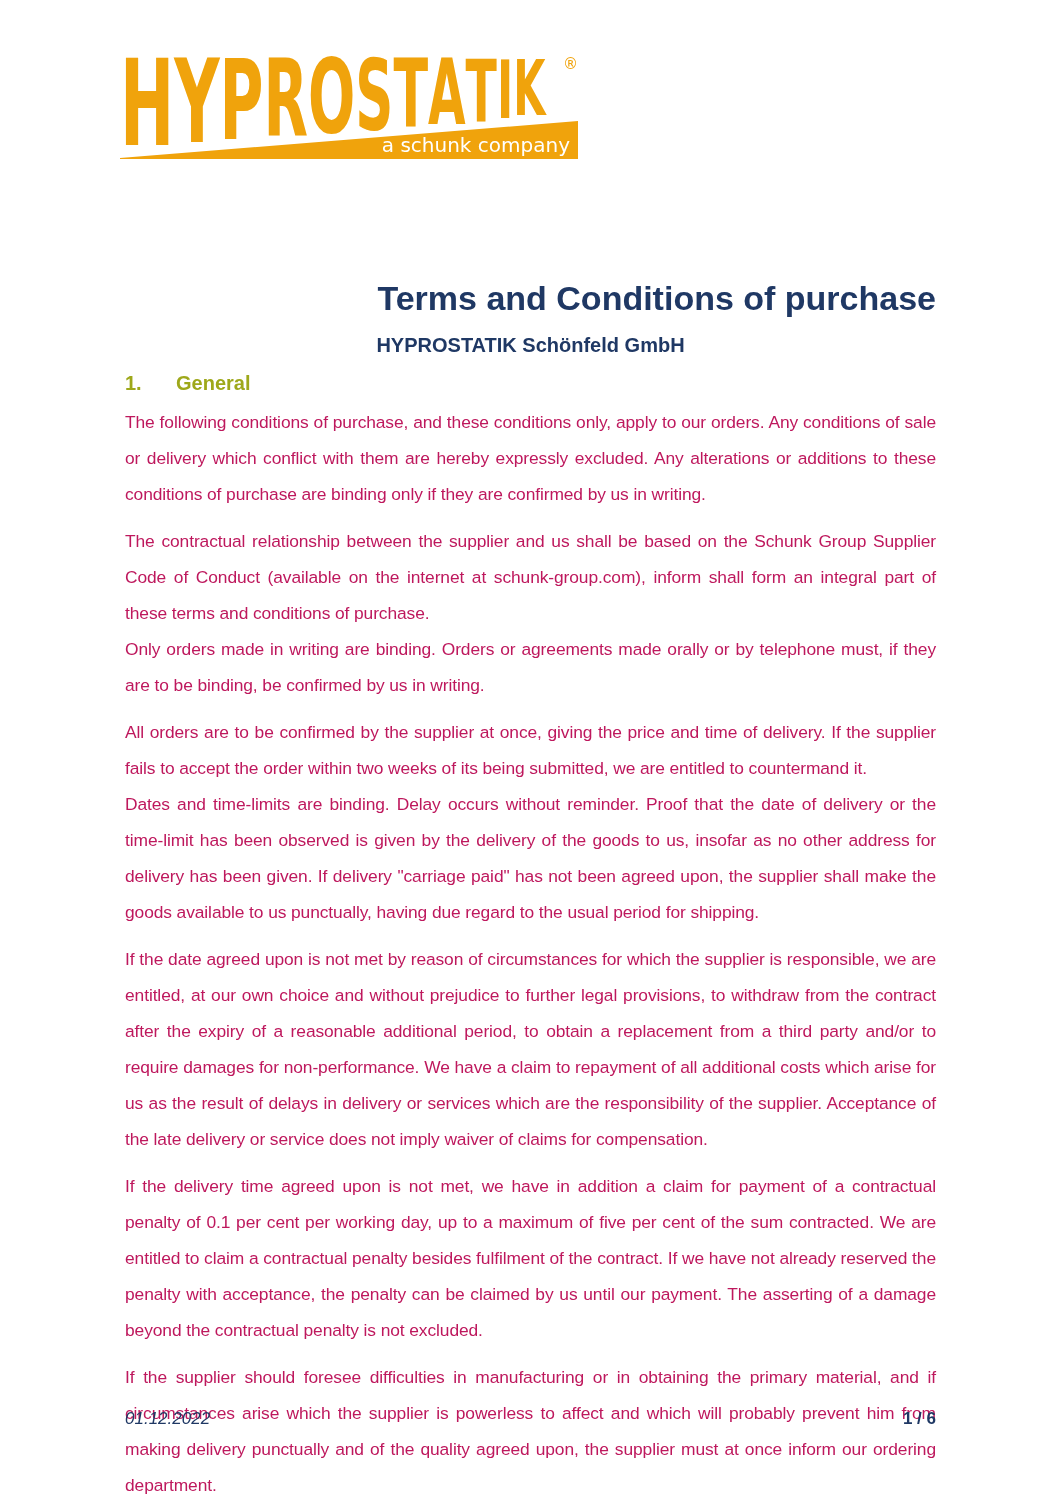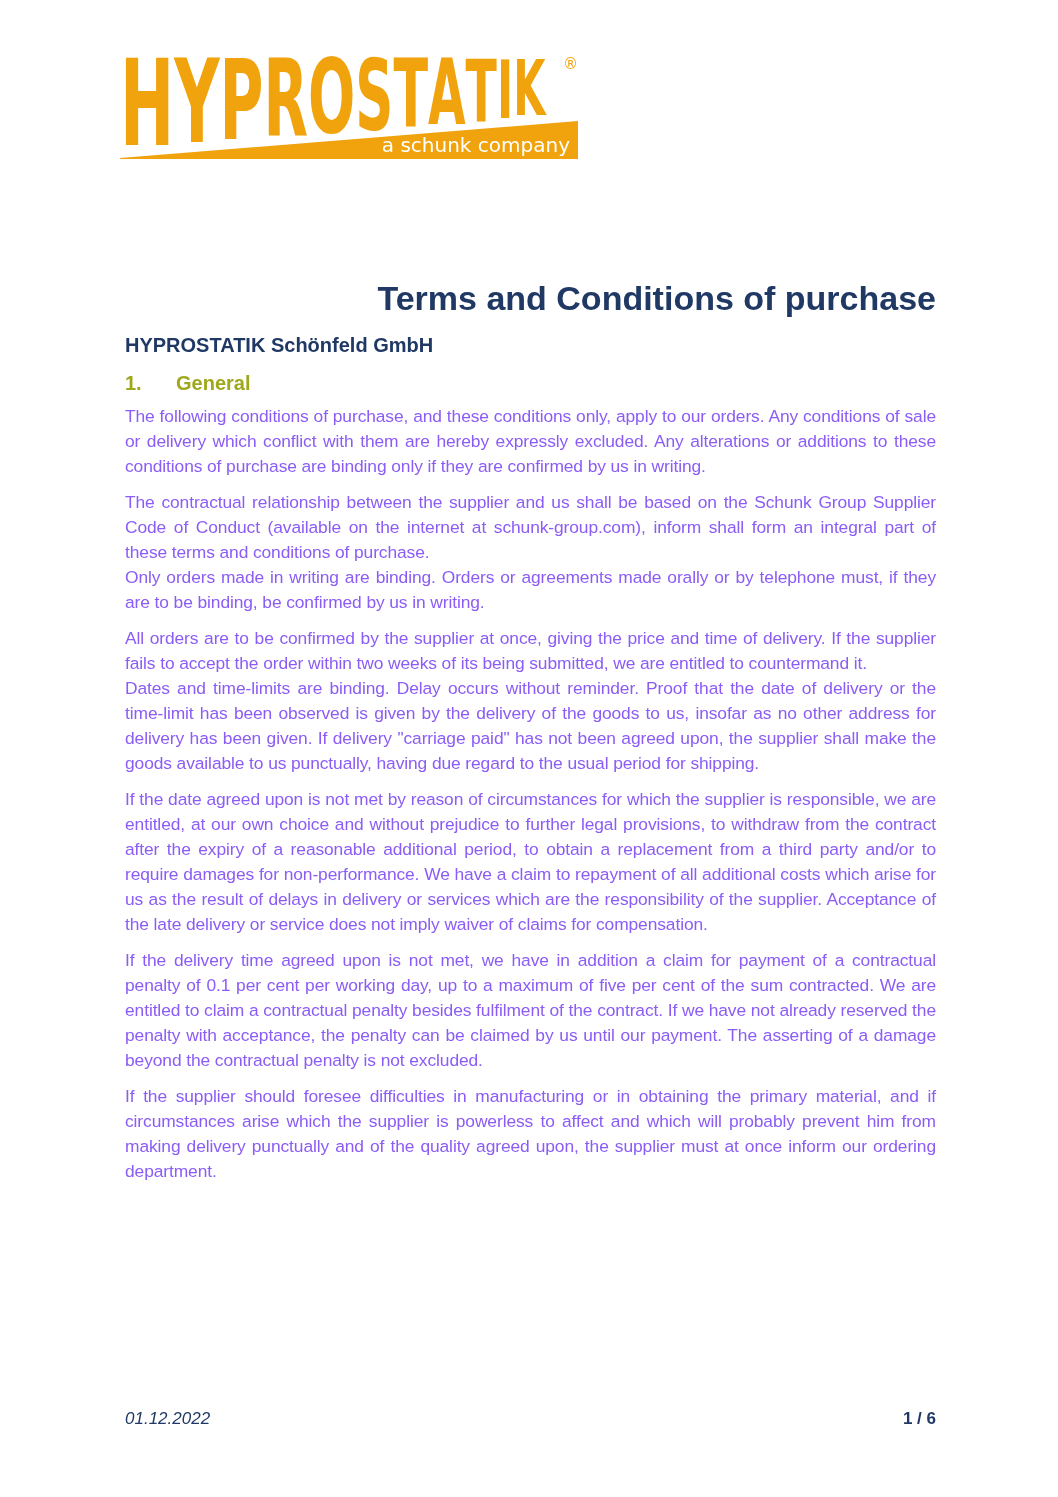--- a/index.html
+++ b/index.html
@@ -26,38 +26,38 @@
   }
 
   .doc-title {
     font-size:34px; line-height:40px;
     font-weight:bold; text-align:right;
     color:#1F3864;
   }
   .doc-subtitle {
     margin-top:15px;
     font-size:20px; line-height:24px;
-    font-weight:bold; text-align:left;
+    font-weight:bold; text-align:center;
     color:#1F3864;
   }
 
   .sec-head {
     margin-top:14px; margin-bottom:9px;
     font-size:20px; line-height:24px;
     font-weight:bold;
     color:#9EA81A;
   }
   .sec-num { display:inline-block; width:51px; }
 
   .doc-section p {
-    font-size:17.4px; line-height:25px;
+    font-size:17.4px; line-height:36px;
     letter-spacing:-0.1px;
     text-align:justify;
     margin-bottom:11px;
-    color:#8b5cf6;
+    color:#be185d;
   }
   .doc-section p:last-child { margin-bottom:0; }
 
   
   .footer {
     position:absolute; left:125px; top:1408px;
     width:811px;
     display:flex; justify-content:space-between; align-items:flex-end;
     color:#1F3864; font-size:17px; line-height:22px;
   }

